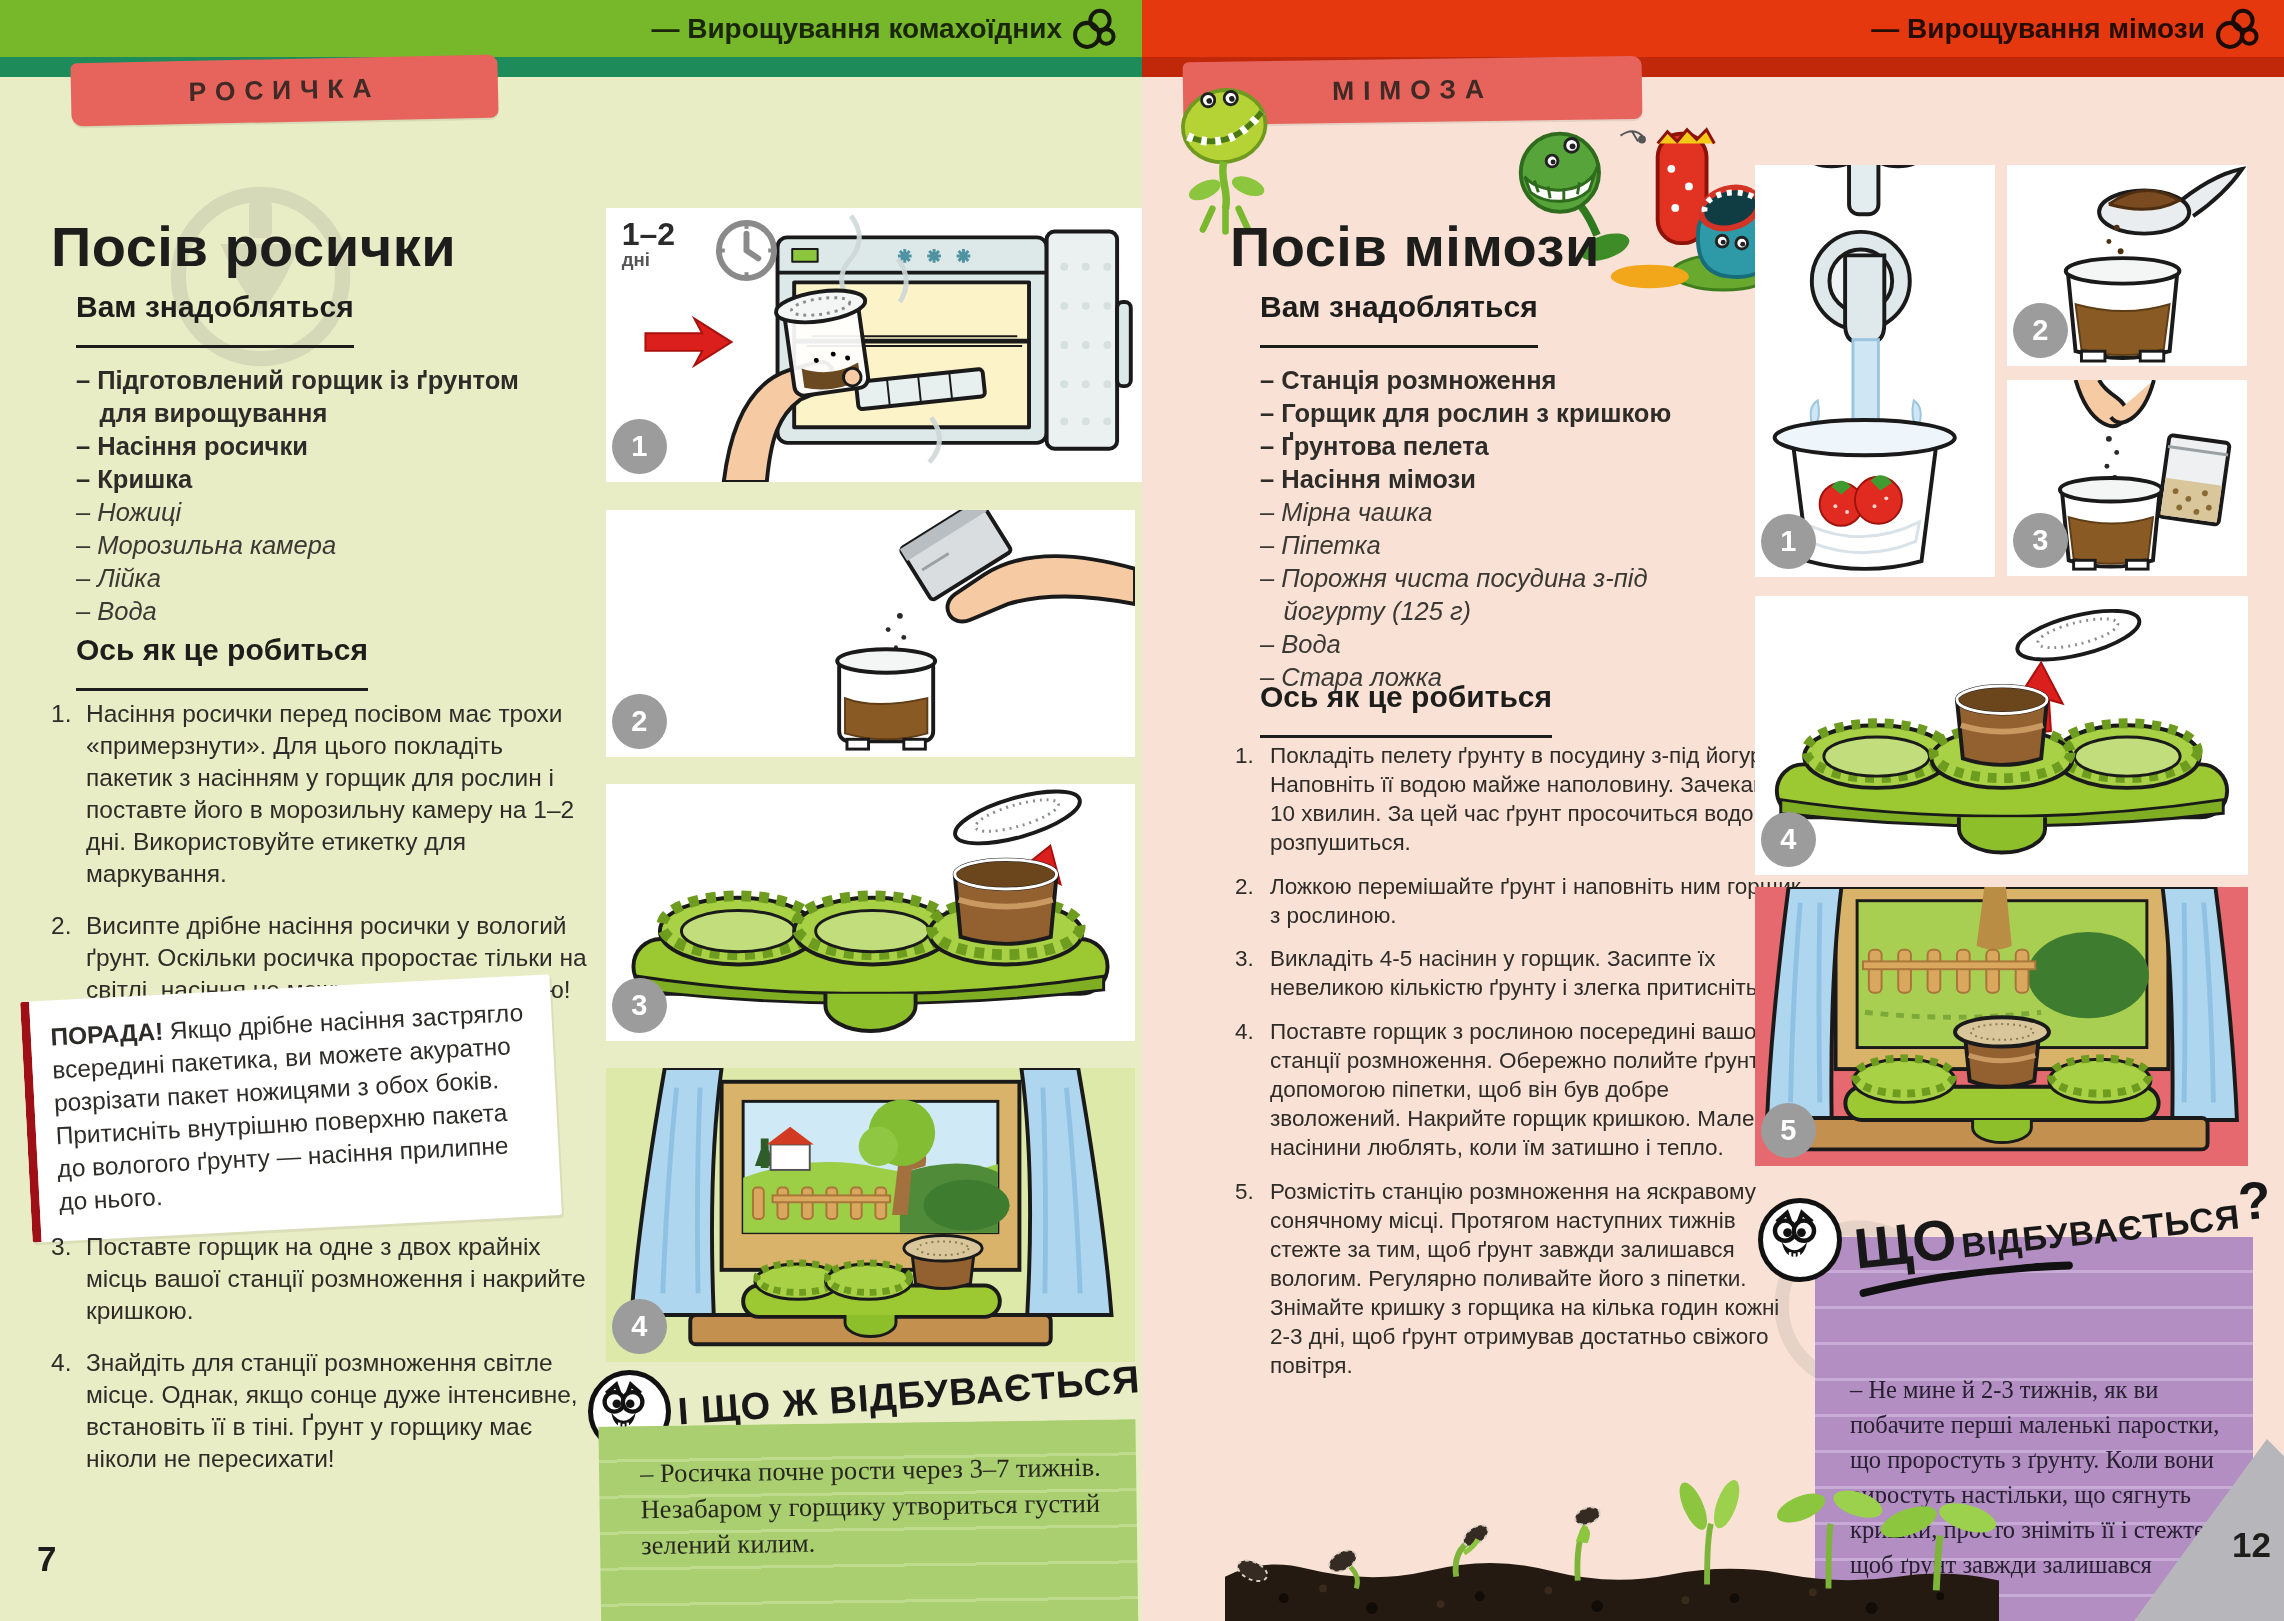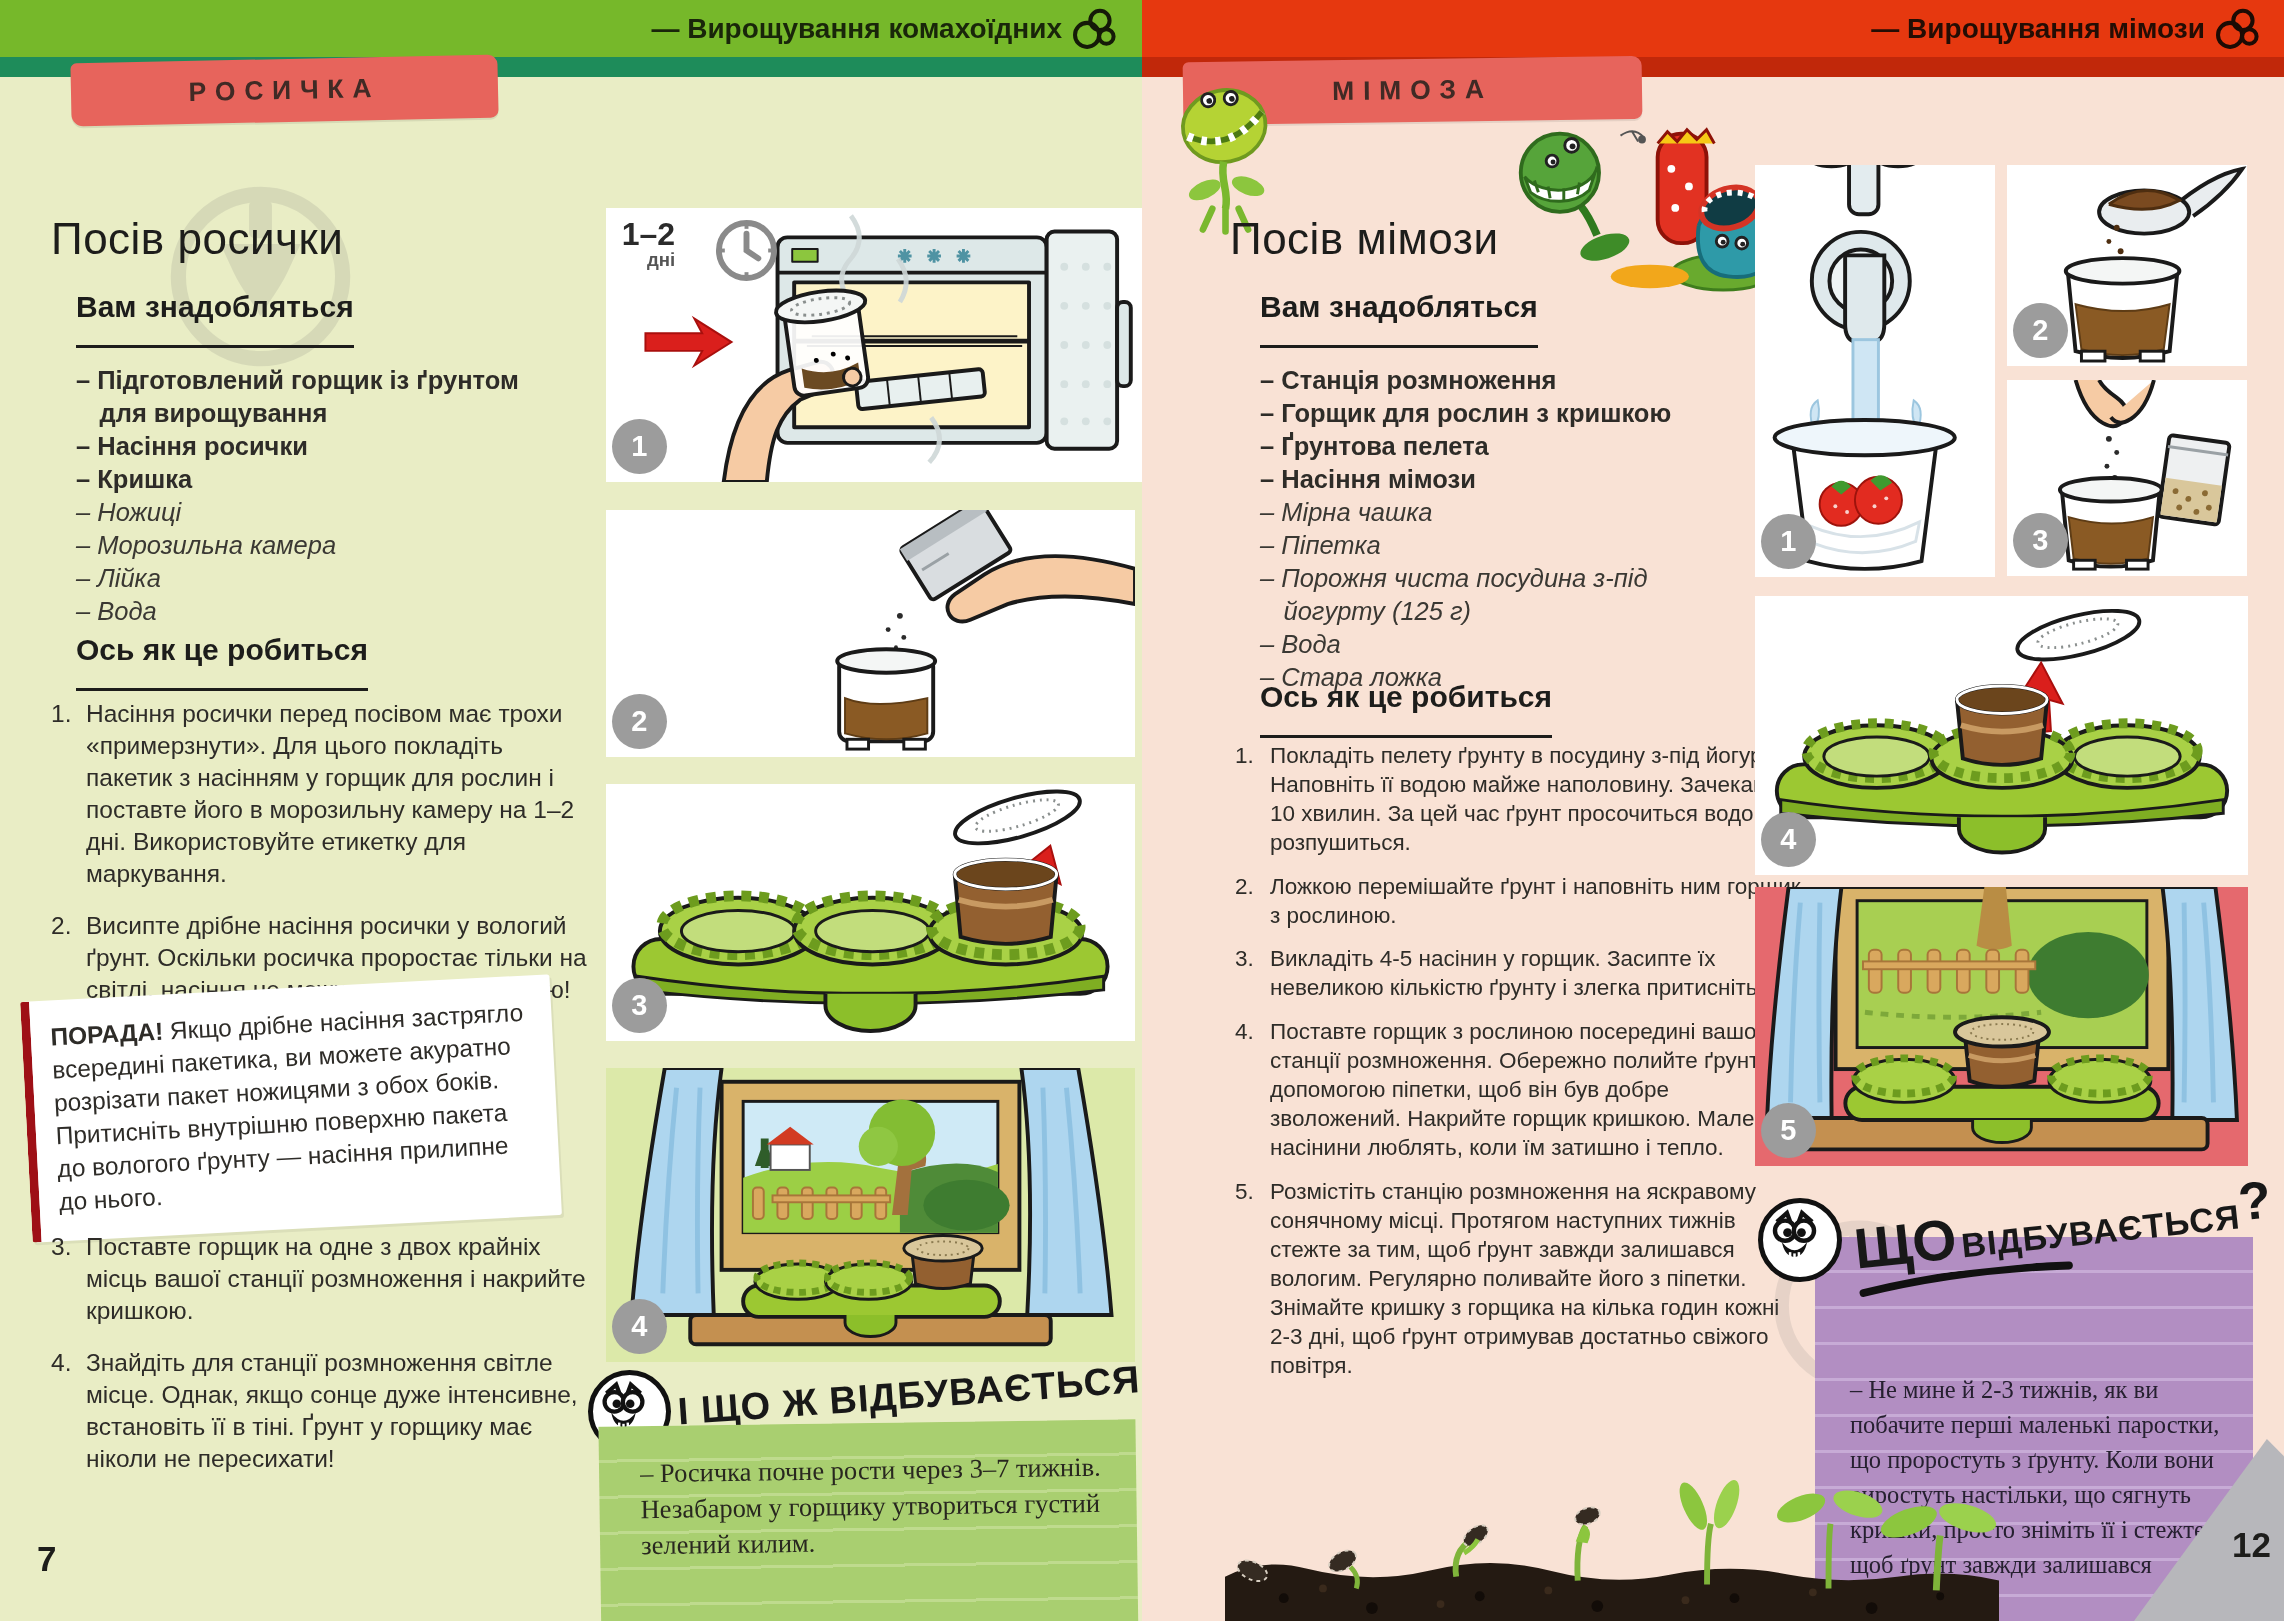--- a/index.html
+++ b/index.html
@@ -17,21 +17,21 @@
   .stripe-green{background:#1e8c5a;}
   .stripe-red{background:#c1280a;}
   .hdr-title{right:80px;top:12.7px;font-size:28px;font-weight:700;color:#19260a;}
   .hdr-title-red{color:#240d04;}
   .hdr-icon{right:23.5px;top:5.9px;}
   
   .tab{height:63px;background:#e7645c;border-radius:5.9px 9.8px 7.8px 11.8px;
        display:flex;align-items:center;justify-content:center;
        box-shadow:0 2px 0 rgba(0,0,0,.08);}
   .tab span{font-size:26.5px;font-weight:700;letter-spacing:8.8px;color:#402a25;}
-  .title{font-size:44px;font-weight:400;color:#1d1d1b;letter-spacing:0.5px;}
+  .title{font-size:56px;font-weight:700;color:#1d1d1b;letter-spacing:0.5px;}
   .sec-head{font-size:30px;font-weight:800;color:#1d1d1b;display:inline-block;
             border-bottom:3.9px solid #1d1d1b;padding-bottom:21px;}
   .mitem{font-size:25.5px;line-height:33px;padding-left:23.5px;text-indent:-23.5px;}
   .mbold{font-weight:700;}
   .mital{font-style:italic;color:#3a3833;}
   .steps{display:flex;flex-direction:column;}
   .step{display:flex;margin-bottom:19.6px;}
   .snum{flex:none;width:35px;font-weight:400;}
   .lsteps .step{font-size:24.5px;line-height:32px;}
   .rsteps .step{font-size:22.5px;line-height:29px;margin-bottom:14.7px;}
@@ -55,21 +55,21 @@
   .qhead-r .qmark{font-size:53px;font-weight:800;color:#181818;vertical-align:7.8px;}
   
   .note-green{background:repeating-linear-gradient(to bottom,#a9cf70 0 33px,#bfdb8e 33px 36px);
               font-family:"Liberation Serif",serif;font-size:26.5px;line-height:36px;
               padding:29px 29px 0 41px;transform:rotate(-0.8deg);color:#28271f;}
   .note-purple{background:repeating-linear-gradient(to bottom,#b28ec2 0 33px,#c7abd6 33px 36px);
               font-family:"Liberation Serif",serif;font-size:24.5px;line-height:35px;
               padding:135px 27.4px 0 35px;color:#262030;}
   .pagenum{font-size:35px;font-weight:700;color:#1d1d1b;}
   .dur-val{font-size:32px;font-weight:800;color:#2b2b2b;line-height:29px;}
-  .dur-unit{font-size:18.6px;font-weight:700;color:#555;text-align:right;}
+  .dur-unit{font-size:18.6px;font-weight:700;color:#555;}
   .torn{background:#b7b7bb;clip-path:polygon(88% 0,100% 10%,100% 100%,0 100%);}
 </style>
 </head>
 <body>
 
 <div id="stage">
 
   <div id="page-left" class="abs">
     <div class="abs hdr hdr-green"></div>
     <div class="abs hdr-stripe stripe-green"></div>

